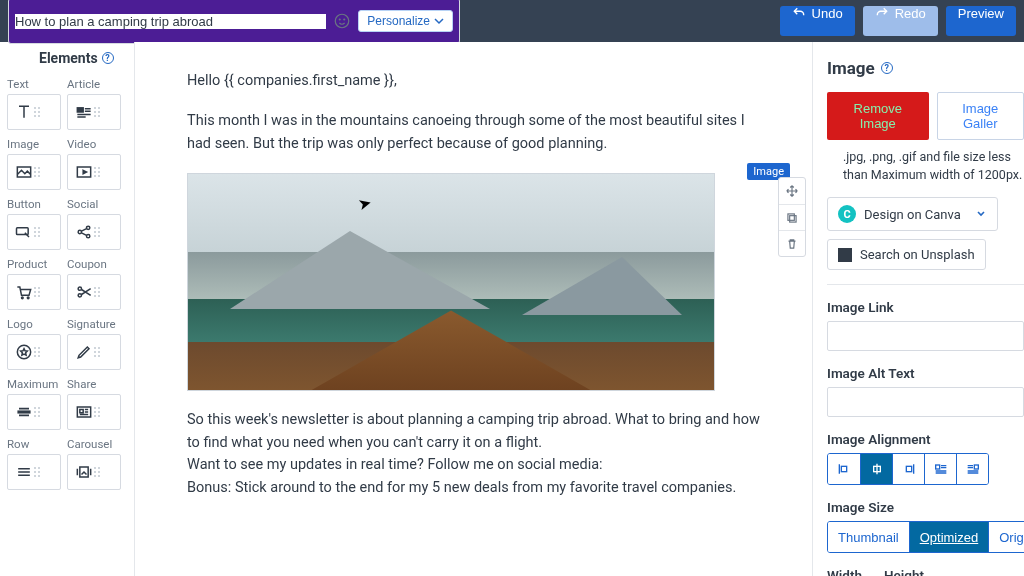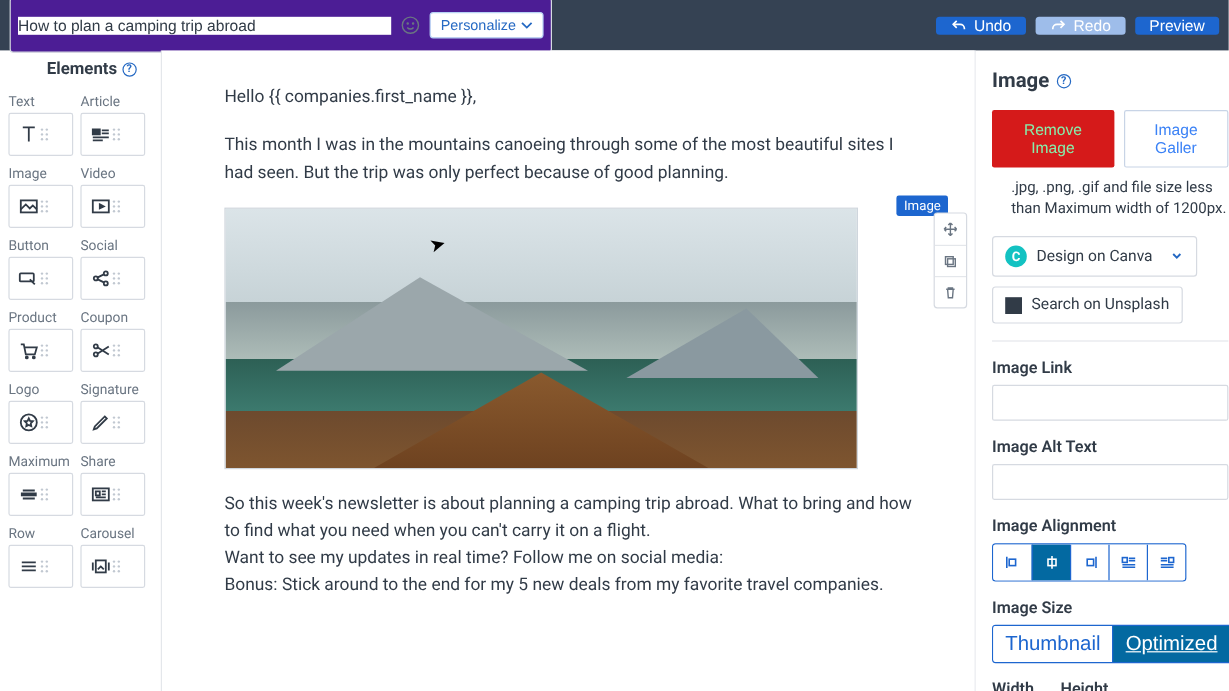--- a/index.html
+++ b/index.html
@@ -5,21 +5,21 @@
   * { box-sizing: border-box; margin: 0; padding: 0; }
   body { font-family: -apple-system, BlinkMacSystemFont, "Segoe UI", Roboto, Arial, sans-serif; font-size: 13px; color: #313b47; width: 1024px; height: 576px; overflow: hidden; background: #fff; }
 
   
   .topbar { background: #354253; height: 42px; display: flex; align-items: center; padding: 0 8px; gap: 8px; }
   .subject-wrap { background: #4c1d95; border: 1px solid #d6dae1; border-radius: 3px; height: 46px; width: 452px; display: flex; align-items: center; padding: 0 6px; gap: 6px; justify-content: center; }
   .subject-input { border: none; outline: none; flex: 1; font-size: 13px; color: #313b47; }
   .emoji-btn { width: 20px; height: 20px; display: flex; align-items: center; justify-content: center; cursor: pointer; color:#6a7582;}
   .personalize-btn { border: 1px solid #b8d3f5; color: #2569c3; background:#fff; border-radius: 3px; padding: 3px 8px; font-size: 12px; display: flex; align-items: center; gap: 4px; cursor:pointer;}
   .spacer { flex: 1; }
-  .tb-btn { height: 15px; border: none; border-radius: 3px; display: flex; align-items: flex-end; gap: 6px; padding: 0 12px; font-size: 13px; color: #fff; cursor: pointer; }
+  .tb-btn { height: 30px; border: none; border-radius: 3px; display: flex; align-items: flex-start; gap: 6px; padding: 0 12px; font-size: 13px; color: #fff; cursor: pointer; }
   .undo { background: #1d66cf; }
   .redo { background: #9ebdea; }
   .preview { background: #1d66cf; }
   .tb-icon { width:14px; height:14px; display:inline-block; }
 
   
   .app { display: flex; height: calc(576px - 42px); }
   .sidebar { width: 135px; border-right: 1px solid #e4e7eb; padding: 8px 7px 0 7px; overflow-y: auto; }
   .side-title { font-weight: 700; font-size: 14px; margin-bottom: 4px; display:flex; align-items:center; gap:4px;padding-left:32px;}
   .help-icon { width:12px; height:12px; border-radius:50%; border:1px solid #2569c3; display:inline-flex; align-items:center; justify-content:center; font-size:9px; color:#2569c3;}
@@ -59,21 +59,21 @@
   .canva-ico { width:18px; height:18px; border-radius:50%; background:#13c2c2; display:inline-flex; align-items:center; justify-content:center; color:#fff; font-weight:700; font-size:11px;}
   .chev { margin-left:6px; color:#2569c3;}
   .unsplash-btn .uicon { width:14px; height:14px; background:#313b47; display:inline-block;}
   .sect-lbl { font-size:13.5px; font-weight:600; margin-bottom:6px; }
   .input { width:100%; height:30px; border:1px solid #d6dae1; border-radius:2px; padding:0 6px; font-size:13px;}
   .sect { margin-bottom:14px; }
   .seg { display:flex; border:1px solid #1d66cf; border-radius:3px; overflow:hidden; width:fit-content;}
   .seg button { width:32px; height:30px; border:none; background:#fff; color:#1d66cf; display:flex; align-items:center; justify-content:center; cursor:pointer;}
   .seg button + button { border-left:1px solid #1d66cf; }
   .seg button.active { background:#0369a1; color:#fff;text-decoration:underline; }
-  .seg.text button { width:auto; padding:0 10px; font-size:17px;}
+  .seg.text button { width:auto; padding:0 10px; font-size:13px;}
   .wh { display:flex; gap:22px; }
   .wh .col { display:flex; flex-direction:column; }
   .cursor { position:absolute; left:170px; top:20px; font-size:16px; color:#000; pointer-events:none; transform:rotate(-15deg);}
 </style>
 </head>
 <body>
 
 <div class="topbar">
   <div class="subject-wrap">
     <input class="subject-input" value="How to plan a camping trip abroad" style="">

